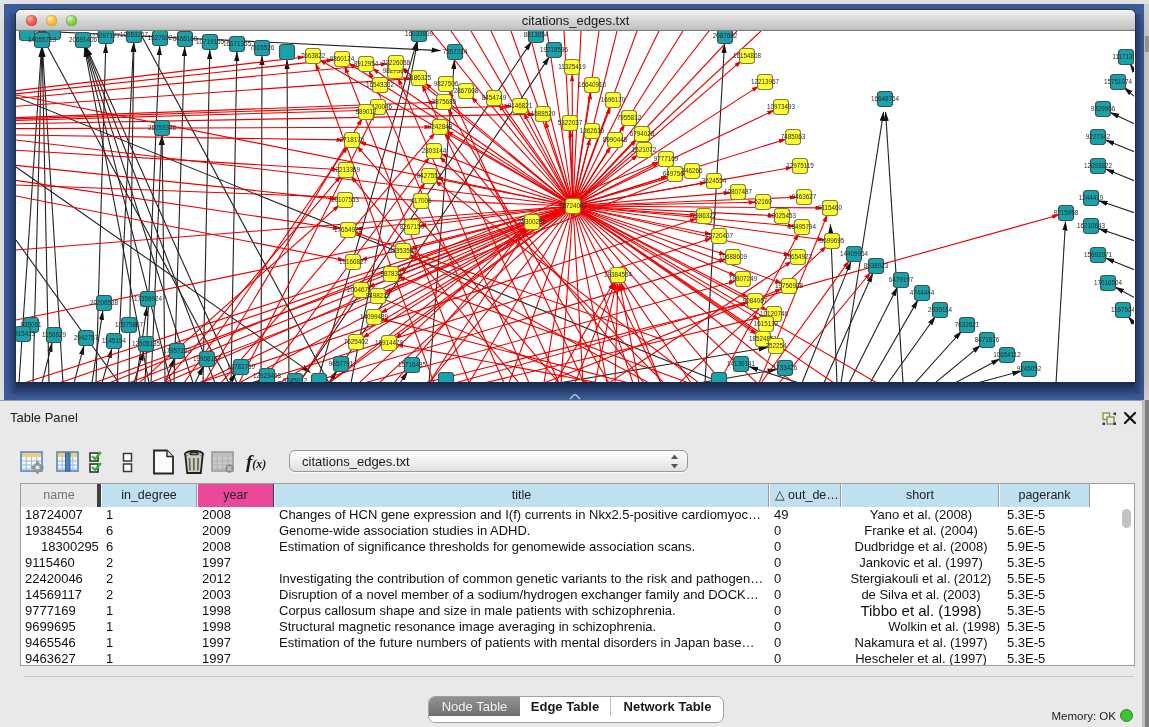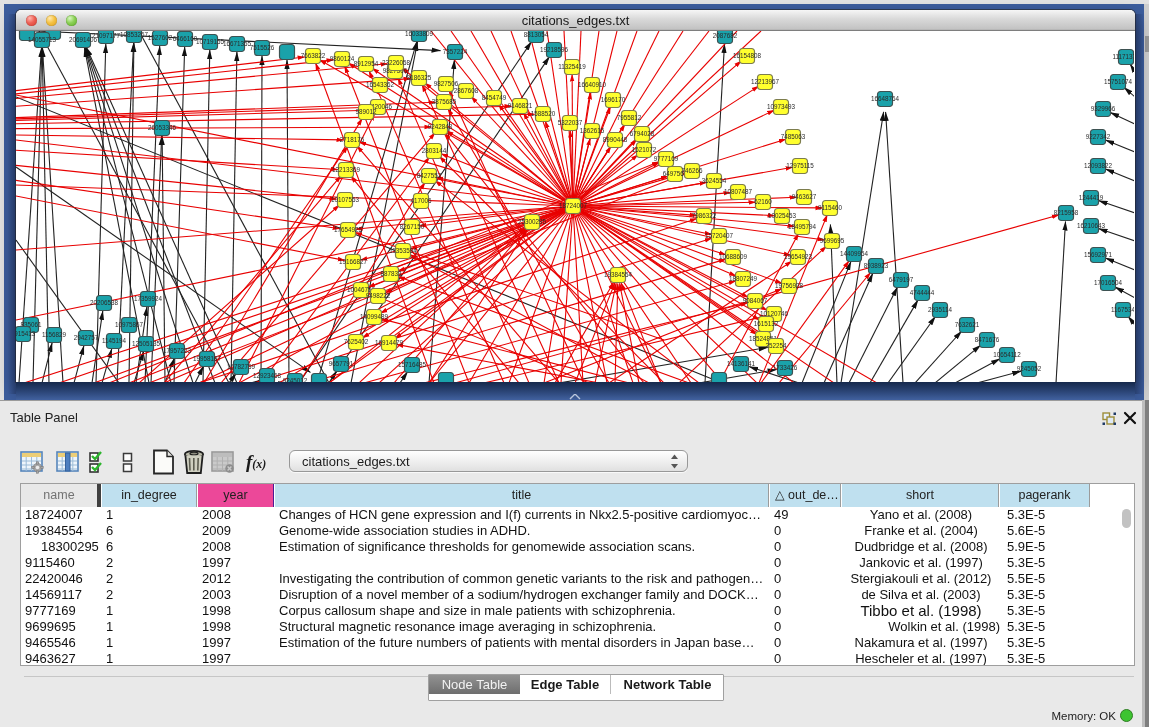--- a/index.html
+++ b/index.html
@@ -682,19 +682,19 @@
     <div class="abs" style="left:986px;top:128px;font-size:13px;color:#111;line-height:16px;white-space:nowrap">5.3E‑5</div>
     <div class="abs" style="left:4px;top:144px;font-size:13px;color:#111;line-height:16px;white-space:nowrap">9463627</div>
     <div class="abs" style="left:85px;top:144px;font-size:13px;color:#111;line-height:16px;white-space:nowrap">1</div>
     <div class="abs" style="left:181px;top:144px;font-size:13px;color:#111;line-height:16px;white-space:nowrap">1997</div>
     <div class="abs" style="left:753px;top:144px;font-size:13px;color:#111;line-height:16px;white-space:nowrap">0</div>
     <div class="abs" style="left:821px;top:144px;width:158px;font-size:13px;color:#111;line-height:16px;text-align:center;white-space:nowrap">Hescheler et al. (1997)</div>
     <div class="abs" style="left:986px;top:144px;font-size:13px;color:#111;line-height:16px;white-space:nowrap">5.3E‑5</div>
   </div>
 <div class="abs" style="left:1122px;top:509px;width:9px;height:19px;border-radius:5px;background:#c2c2c2"></div>
 <div class="abs" style="left:24px;top:676px;width:1110px;height:1px;background:#c6c6c6"></div>
-<div class="abs" style="left:428px;top:674px;width:296px;height:27px;border:1px solid #a0a0a0;border-radius:1px;background:#fff;overflow:hidden;font-size:13px;font-weight:bold">
+<div class="abs" style="left:428px;top:696px;width:296px;height:27px;border:1px solid #a0a0a0;border-radius:7px;background:#fff;overflow:hidden;font-size:13px;font-weight:bold">
     <div class="abs" style="left:0;top:0;width:91px;height:19px;background:linear-gradient(#929292,#6e6e6e);color:#f2f2f2;text-align:center;line-height:19px;font-weight:normal">Node Table</div>
     <div class="abs" style="left:91px;top:0;width:90px;height:19px;color:#1a1a1a;text-align:center;line-height:19px">Edge Table</div>
     <div class="abs" style="left:181px;top:0;width:1px;height:19px;background:#bbb"></div>
     <div class="abs" style="left:182px;top:0;width:113px;height:19px;color:#1a1a1a;text-align:center;line-height:19px">Network Table</div>
   </div>
 <div class="abs" style="left:1042px;top:710px;width:74px;font-size:11.5px;color:#222;text-align:right">Memory: OK</div>
 <div class="abs" style="left:1120px;top:709px;width:13px;height:13px;border-radius:50%;background:#3dc431;border:1.5px solid #2f7d23"></div>
 </body></html>

